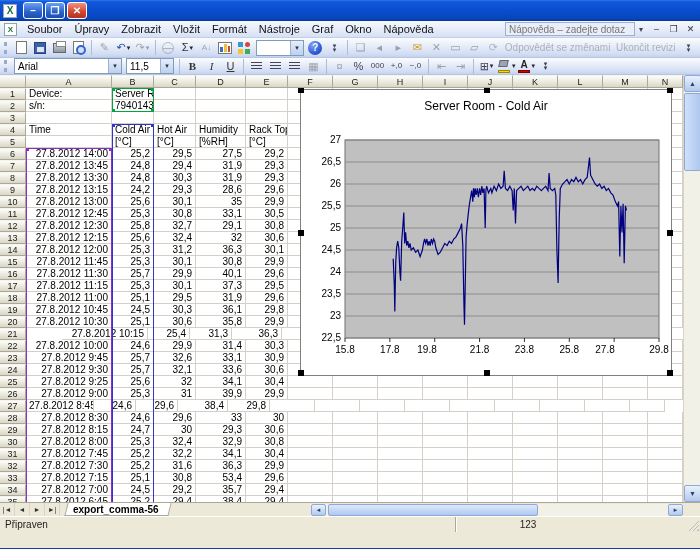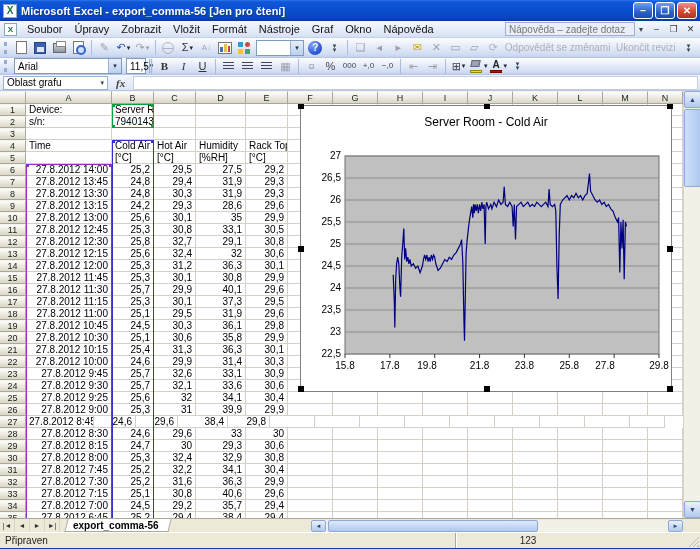--- a/index.html
+++ b/index.html
@@ -144,21 +144,20 @@
   .grip-corner { position:absolute; right:1px; bottom:1px; width:12px; height:12px;
     background:linear-gradient(135deg,transparent 0 55%,#bbb 55% 62%,transparent 62% 72%,#bbb 72% 79%,transparent 79% 89%,#bbb 89% 96%,transparent 96%); }
 </style>
 </head>
 <body>
 
 <div class="window">
 
   <div class="titlebar">
     <span class="xl-icon">X</span>
-    <span class="title-text">Microsoft Excel - export_comma-56  [Jen pro čtení]</span>
     <span class="winbtn">–</span>
     <span class="winbtn">❐</span>
     <span class="winbtn close">✕</span>
   </div>
 
   <div class="menubar">
     <span class="wb-icon">X</span>
     <span id="menus"><span class="menu-item">Soubor</span><span class="menu-item">Úpravy</span><span class="menu-item">Zobrazit</span><span class="menu-item">Vložit</span><span class="menu-item">Formát</span><span class="menu-item">Nástroje</span><span class="menu-item">Graf</span><span class="menu-item">Okno</span><span class="menu-item">Nápověda</span></span>
     <span class="menu-right">
       <span class="help-search">Nápověda – zadejte dotaz</span>
@@ -266,21 +265,21 @@
       <span class="tbtn">
         <span class="chev">▾<br>▾</span>
       </span>
     </div>
   <div class="toolbar tb2" id="tb-formatting">
       <span class="grip"></span>
       <span class="tbtn" style="padding: 0px;">
         <span class="combo" style="width:108px">Arial<span class="caret">▾</span></span>
       </span>
       <span class="tbtn" style="padding: 0px;">
-        <span class="combo" style="width:20px">11,5<span class="caret">▾</span></span>
+        <span class="combo" style="width:48px">11,5<span class="caret">▾</span></span>
       </span>
       <span class="sep"></span>
       <span class="tbtn">
         <span class="g glyph-b">B</span>
       </span>
       <span class="tbtn">
         <span class="g glyph-i">I</span>
       </span>
       <span class="tbtn">
         <span class="g glyph-u">U</span>
@@ -335,28 +334,20 @@
       </span>
       <span class="tbtn">
         <span class="acolor">A<span class="bar"></span></span>
         <span class="dd">▾</span>
       </span>
       <span class="tbtn">
         <span class="chev">▾<br>▾</span>
       </span>
     </div>
 
-  <div class="formulabar">
-    <span class="namebox">
-      <span>Oblast grafu</span>
-      <span class="caret">▾</span>
-    </span>
-    <span class="fx">fx</span>
-    <span class="formula-field"></span>
-  </div>
 
   <div class="sheet">
     <div class="hdr-row" id="col-headers">
       <span class="corner"></span>
     <span class="hdr" style="width: 86px;">A</span>
         <span class="hdr" style="width: 42px;">B</span>
         <span class="hdr" style="width: 42px;">C</span>
         <span class="hdr" style="width: 50px;">D</span>
         <span class="hdr" style="width: 42px;">E</span>
         <span class="hdr" style="width: 45px;">F</span>
@@ -706,21 +697,21 @@
           <span class="cell" style="width: 45px;"></span>
           <span class="cell" style="width: 45px;"></span>
           <span class="cell" style="width: 45px;"></span>
           <span class="cell" style="width: 45px;"></span>
           <span class="cell" style="width: 45px;"></span>
           <span class="cell" style="width: 45px;"></span>
           <span class="cell" style="width: 35px;"></span>
         </div>
         <div class="grow">
           <span class="rowhdr">21</span>
-          <span class="cell num" style="width: 86px;">27.8.2012 10:15</span>
+          <span class="cell num" style="width: 86px; margin-left: 36px;">27.8.2012 10:15</span>
           <span class="cell num" style="width: 42px;">25,4</span>
           <span class="cell num" style="width: 42px;">31,3</span>
           <span class="cell num" style="width: 50px;">36,3</span>
           <span class="cell num" style="width: 42px;">30,1</span>
           <span class="cell" style="width: 45px;"></span>
           <span class="cell" style="width: 45px;"></span>
           <span class="cell" style="width: 45px;"></span>
           <span class="cell" style="width: 45px;"></span>
           <span class="cell" style="width: 45px;"></span>
           <span class="cell" style="width: 45px;"></span>
@@ -913,21 +904,21 @@
           <span class="cell" style="width: 45px;"></span>
           <span class="cell" style="width: 45px;"></span>
           <span class="cell" style="width: 45px;"></span>
           <span class="cell" style="width: 35px;"></span>
         </div>
         <div class="grow">
           <span class="rowhdr">33</span>
           <span class="cell num" style="width: 86px;">27.8.2012 7:15</span>
           <span class="cell num" style="width: 42px;">25,1</span>
           <span class="cell num" style="width: 42px;">30,8</span>
-          <span class="cell num" style="width: 50px;">40,6</span>
+          <span class="cell num" style="width: 50px;">53,4</span>
           <span class="cell num" style="width: 42px;">29,6</span>
           <span class="cell" style="width: 45px;"></span>
           <span class="cell" style="width: 45px;"></span>
           <span class="cell" style="width: 45px;"></span>
           <span class="cell" style="width: 45px;"></span>
           <span class="cell" style="width: 45px;"></span>
           <span class="cell" style="width: 45px;"></span>
           <span class="cell" style="width: 45px;"></span>
           <span class="cell" style="width: 45px;"></span>
           <span class="cell" style="width: 35px;"></span>

